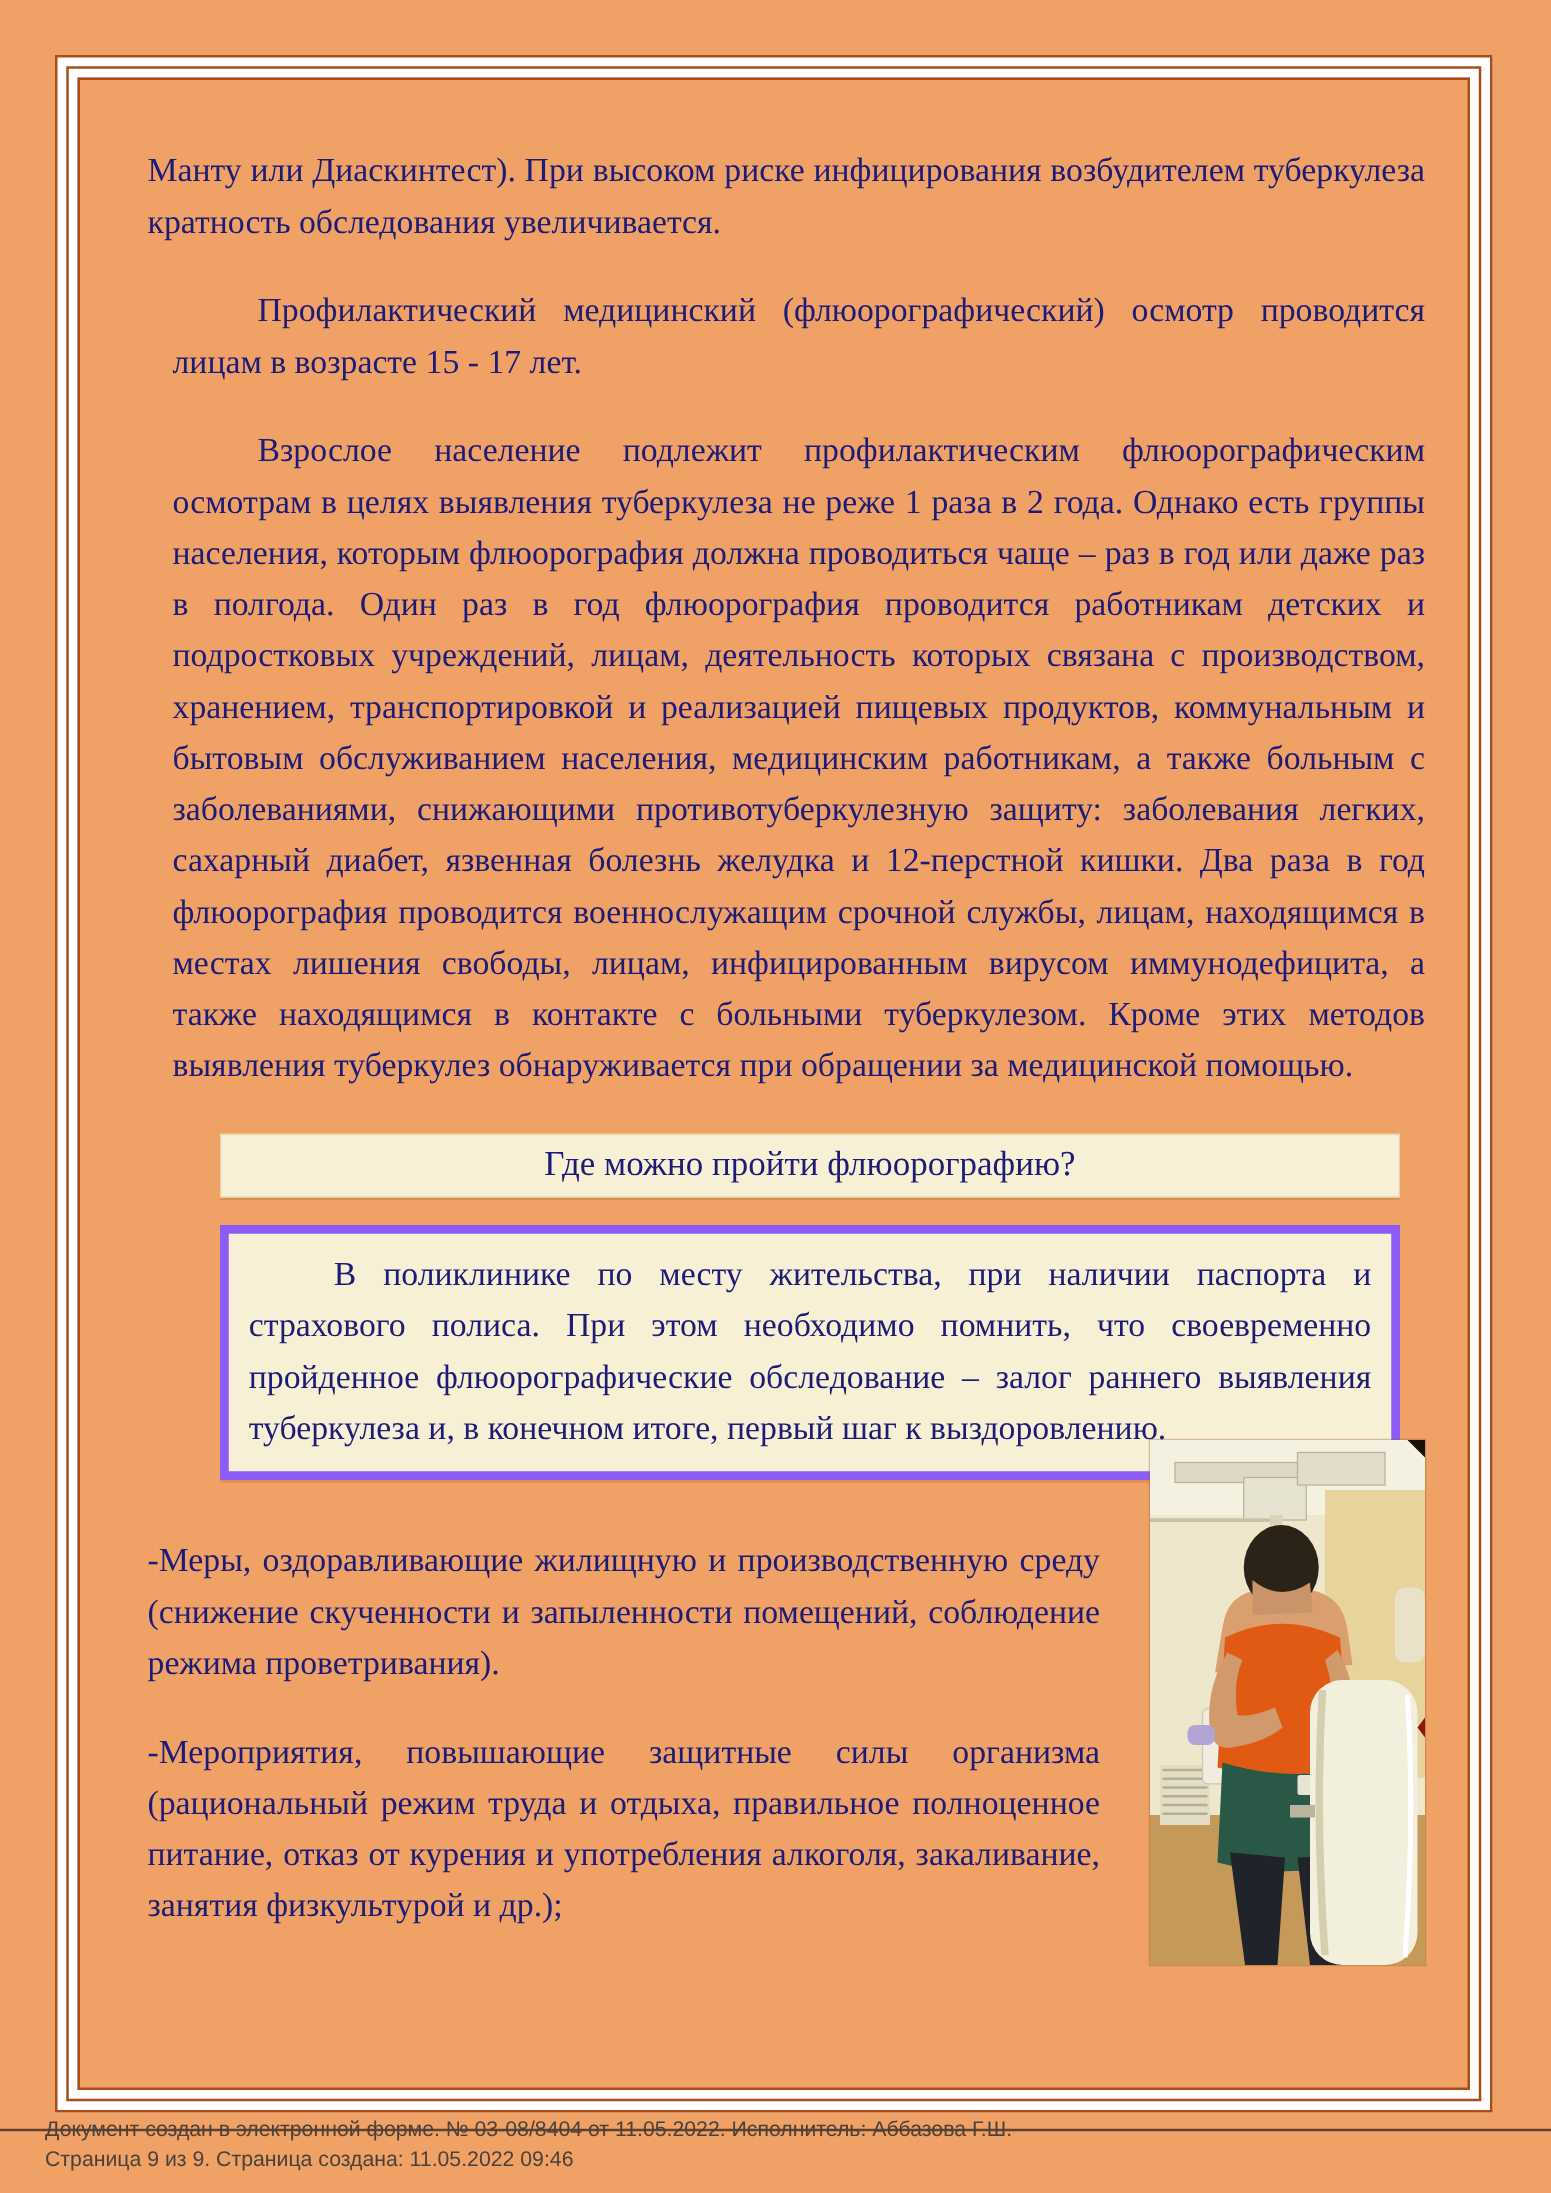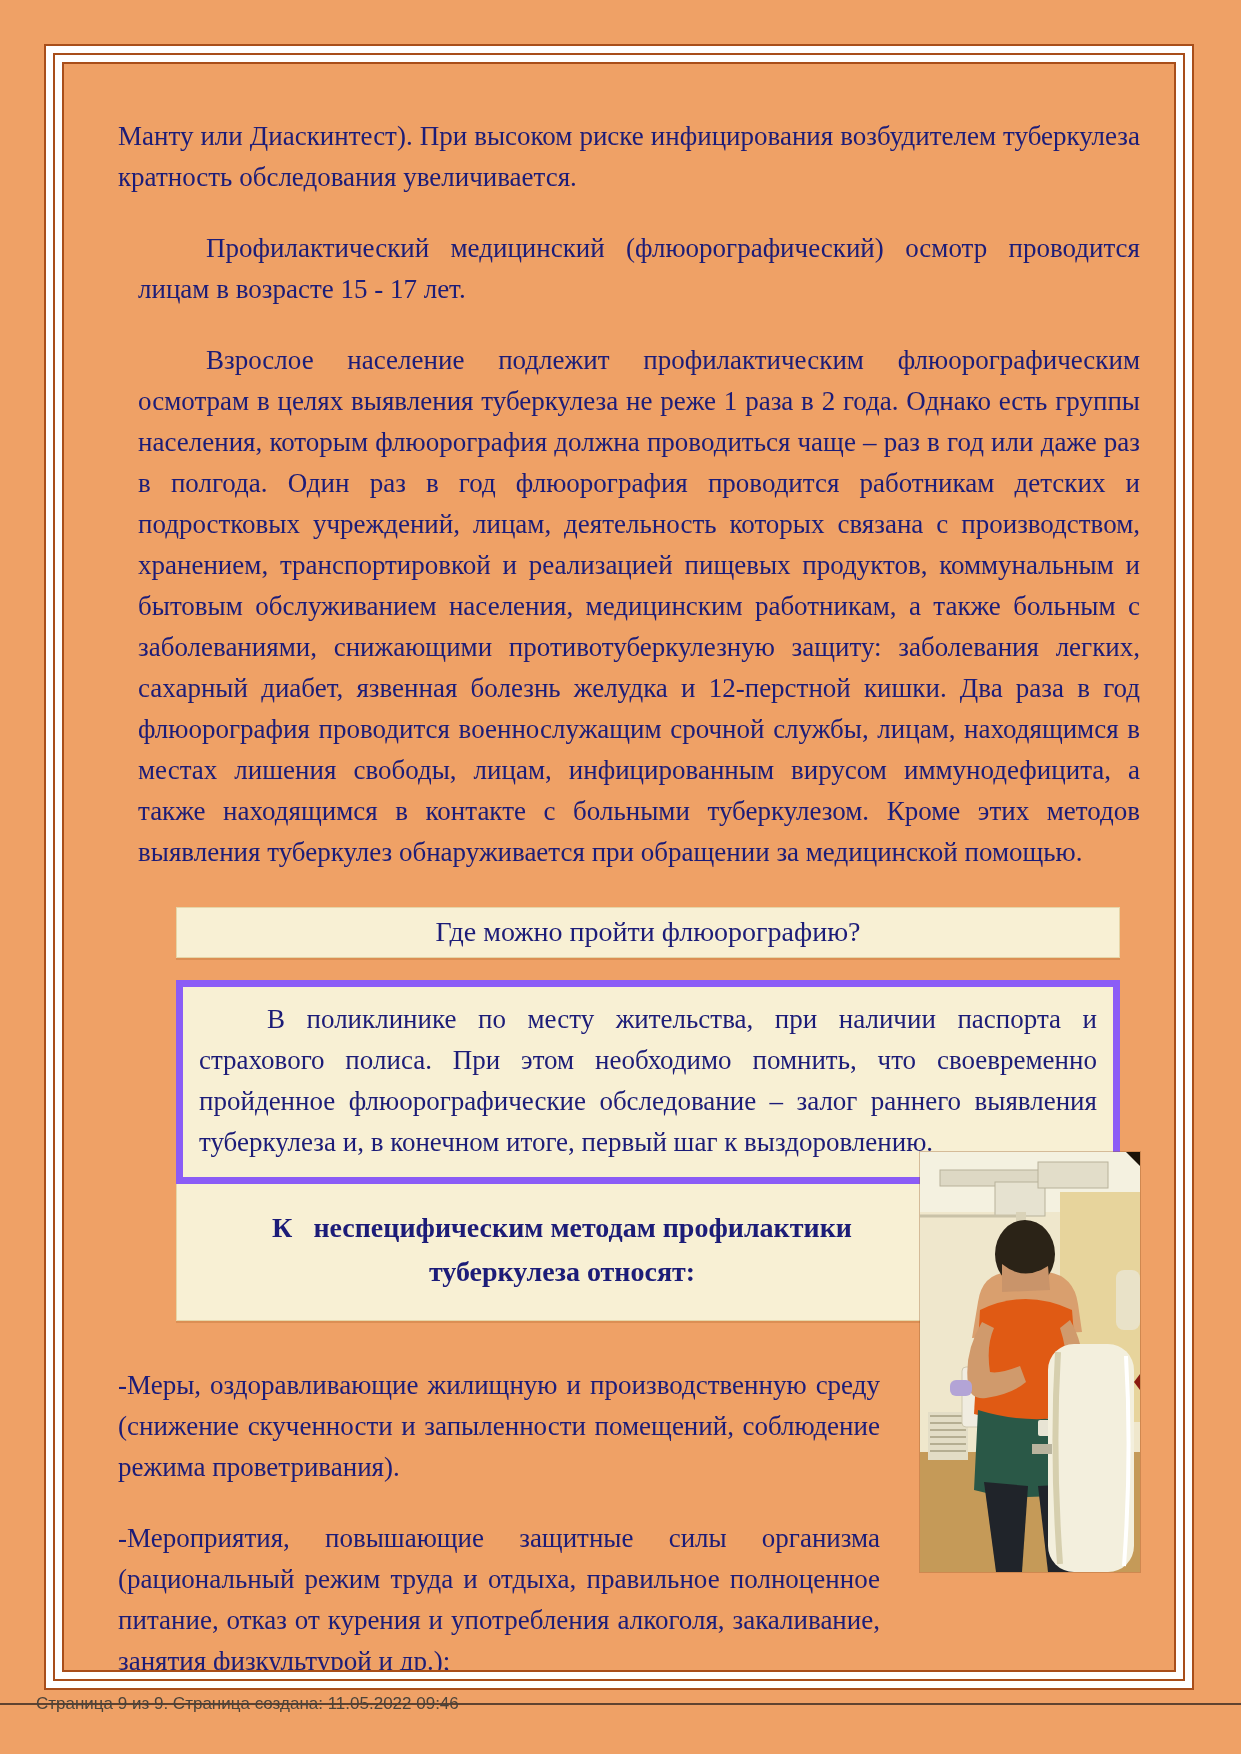--- a/index.html
+++ b/index.html
@@ -102,24 +102,20 @@
       <p class="para indent">Профилактический медицинский (флюорографический) осмотр проводится лицам в возрасте 15 - 17 лет.</p>
 
       <p class="para indent">Взрослое население подлежит профилактическим флюорографическим осмотрам в целях выявления туберкулеза не реже 1 раза в 2 года. Однако есть группы населения, которым флюорография должна проводиться чаще – раз в год или даже раз в полгода. Один раз в год флюорография проводится работникам детских и подростковых учреждений, лицам, деятельность которых связана с производством, хранением, транспортировкой и реализацией пищевых продуктов, коммунальным и бытовым обслуживанием населения, медицинским работникам, а также больным с заболеваниями, снижающими противотуберкулезную защиту: заболевания легких, сахарный диабет, язвенная болезнь желудка и 12-перстной кишки. Два раза в год флюорография проводится военнослужащим срочной службы, лицам, находящимся в местах лишения свободы, лицам, инфицированным вирусом иммунодефицита, а также находящимся в контакте с больными туберкулезом. Кроме этих методов выявления туберкулез обнаруживается при обращении за медицинской помощью.</p>
 
       <div class="banner">Где можно пройти флюорографию?</div>
 
       <div class="answer">
         <p class="para indent">В поликлинике по месту жительства, при наличии паспорта и страхового полиса. При этом необходимо помнить, что своевременно пройденное флюорографические обследование – залог раннего выявления туберкулеза и, в конечном итоге, первый шаг к выздоровлению.</p>
       </div>
 
-      <div class="methods">
-        <div class="l1">К   неспецифическим методам профилактики</div>
-        <div class="l2">туберкулеза относят:</div>
-      </div>
 
       <p class="para leftcol" style="margin-left:12px;margin-top:44px">-Меры, оздоравливающие жилищную и производственную среду (снижение скученности и запыленности помещений, соблюдение режима проветривания).</p>
 
       <p class="para leftcol" style="margin-left:12px">-Мероприятия, повышающие защитные силы организма (рациональный режим труда и отдыха, правильное полноценное питание, отказ от курения и употребления алкоголя, закаливание, занятия физкультурой и др.);</p>
 
       <svg class="photo" viewBox="0 0 220 420" xmlns="http://www.w3.org/2000/svg">
 
         <rect x="0" y="0" width="220" height="420" fill="#efe7cc"></rect>
         <rect x="0" y="0" width="220" height="60" fill="#f4f1e0"></rect>
         <rect x="140" y="40" width="80" height="230" fill="#e7d49c"></rect>
@@ -169,14 +165,15 @@
       </svg>
 
     </div>
   </div>
 </div>
 
 <div class="frame-bottom-accent"></div>
 <div class="strike"></div>
 
 <div class="footer">
+  <div>Документ создан в электронной форме. № 03-08/8404 от 11.05.2022. Исполнитель: Аббазова Г.Ш.</div>
   <div>Страница 9 из 9. Страница создана: 11.05.2022 09:46</div>
 </div>
 
 </body></html>

